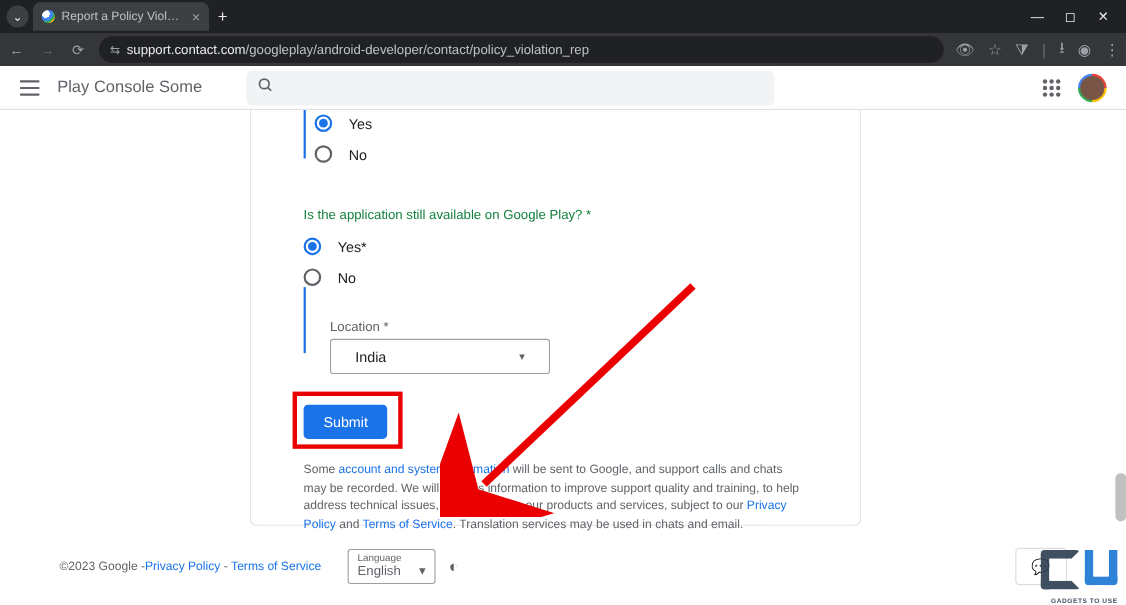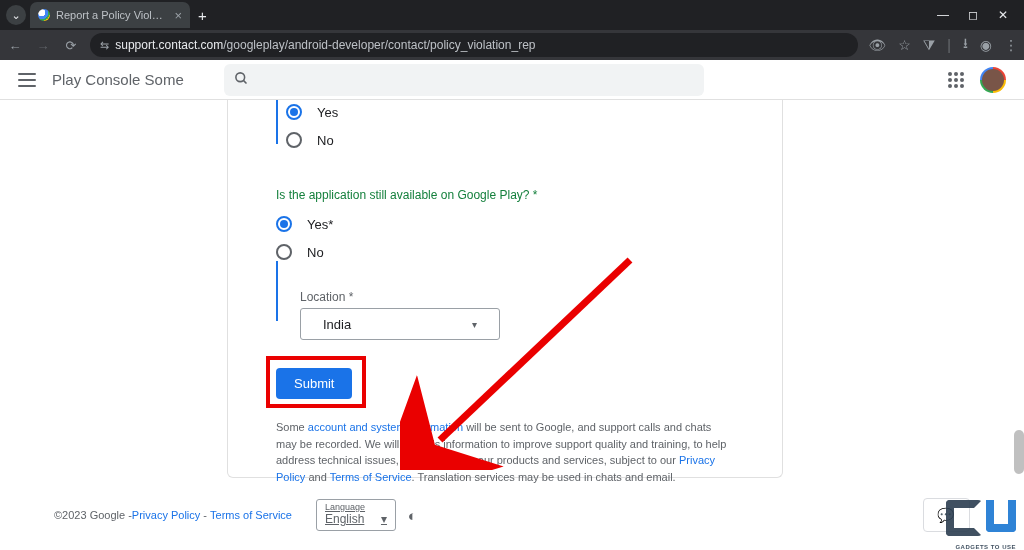--- a/index.html
+++ b/index.html
@@ -69,21 +69,21 @@
   .disclaimer a { color: #1a73e8; text-decoration: none; }
 
   .scrollbar { position: absolute; right: 0; top: 330px; width: 10px; height: 44px; background: #c0c0c0; border-radius: 5px; }
 
   
   .arrow-svg { position: absolute; left: 400px; top: 150px; width: 260px; height: 220px; pointer-events: none; }
 
   
   .footer { height: 70px; display: flex; align-items: center; padding: 0 54px; font-size: 11px; color: #5f6368; position: relative; }
   .footer a { color: #1a73e8; text-decoration: none; }
-  .lang-box { margin-left: 24px; border: 1px solid #9aa0a6; border-radius: 3px; padding: 2px 8px 4px 8px; width: 80px; cursor: pointer; background: #fff; text-decoration: underline; }
+  .lang-box { margin-left: 24px; border: 1px solid #9aa0a6; border-radius: 3px; padding: 2px 8px 4px 8px; width: 80px; cursor: pointer; background: #fff; }
   .lang-label { font-size: 9px; color: #5f6368; }
   .lang-val { font-size: 12px; display: flex; justify-content: space-between; align-items: center; text-align: center; }
   .theme-toggle { margin-left: 12px; font-size: 15px; color: #5f6368; cursor: pointer; }
   .feedback-box { margin-left: auto; border: 1px solid #dadce0; border-radius: 4px; padding: 8px 14px; display: flex; align-items: center; gap: 8px; cursor: pointer; }
   .feedback-box .icon { color: #1a73e8; font-size: 14px; }
   .feedback-box .text { color: #1a73e8; font-size: 12px; }
 
   
   .watermark { position: absolute; right: 8px; bottom: 0; width: 70px; height: 54px; pointer-events: none; opacity: 0.9; }
   .wm-shape { position: absolute; }

